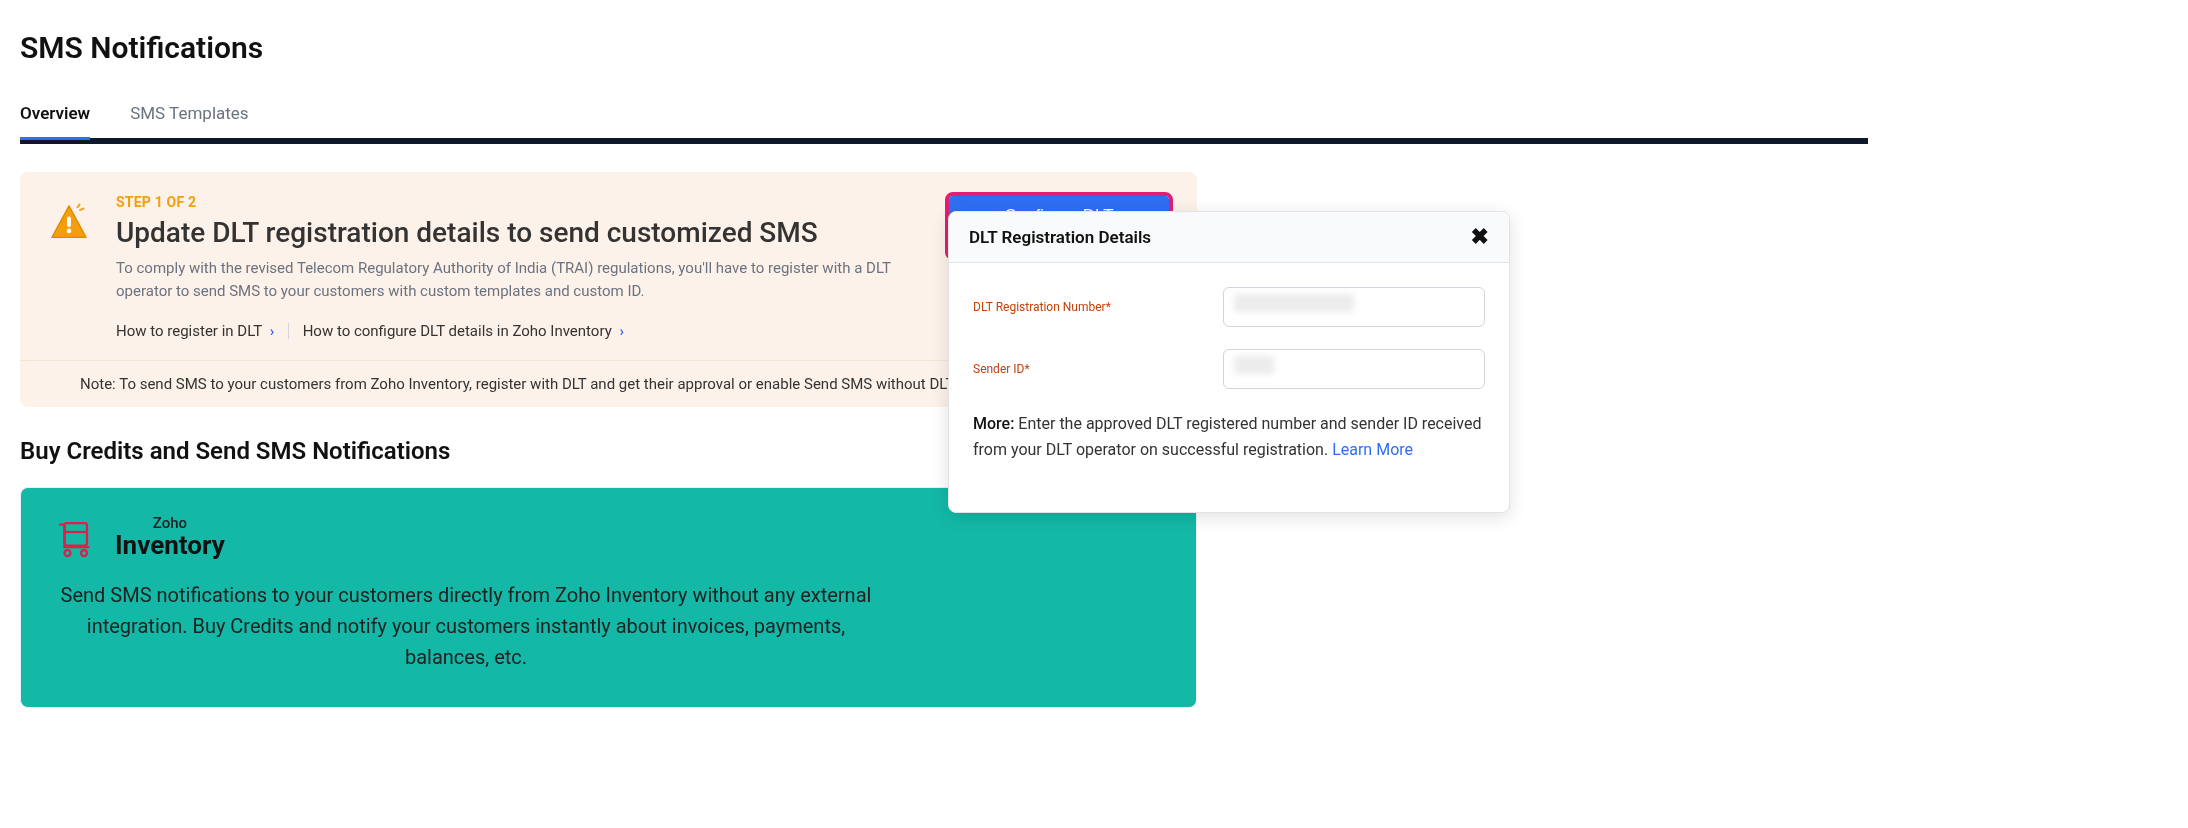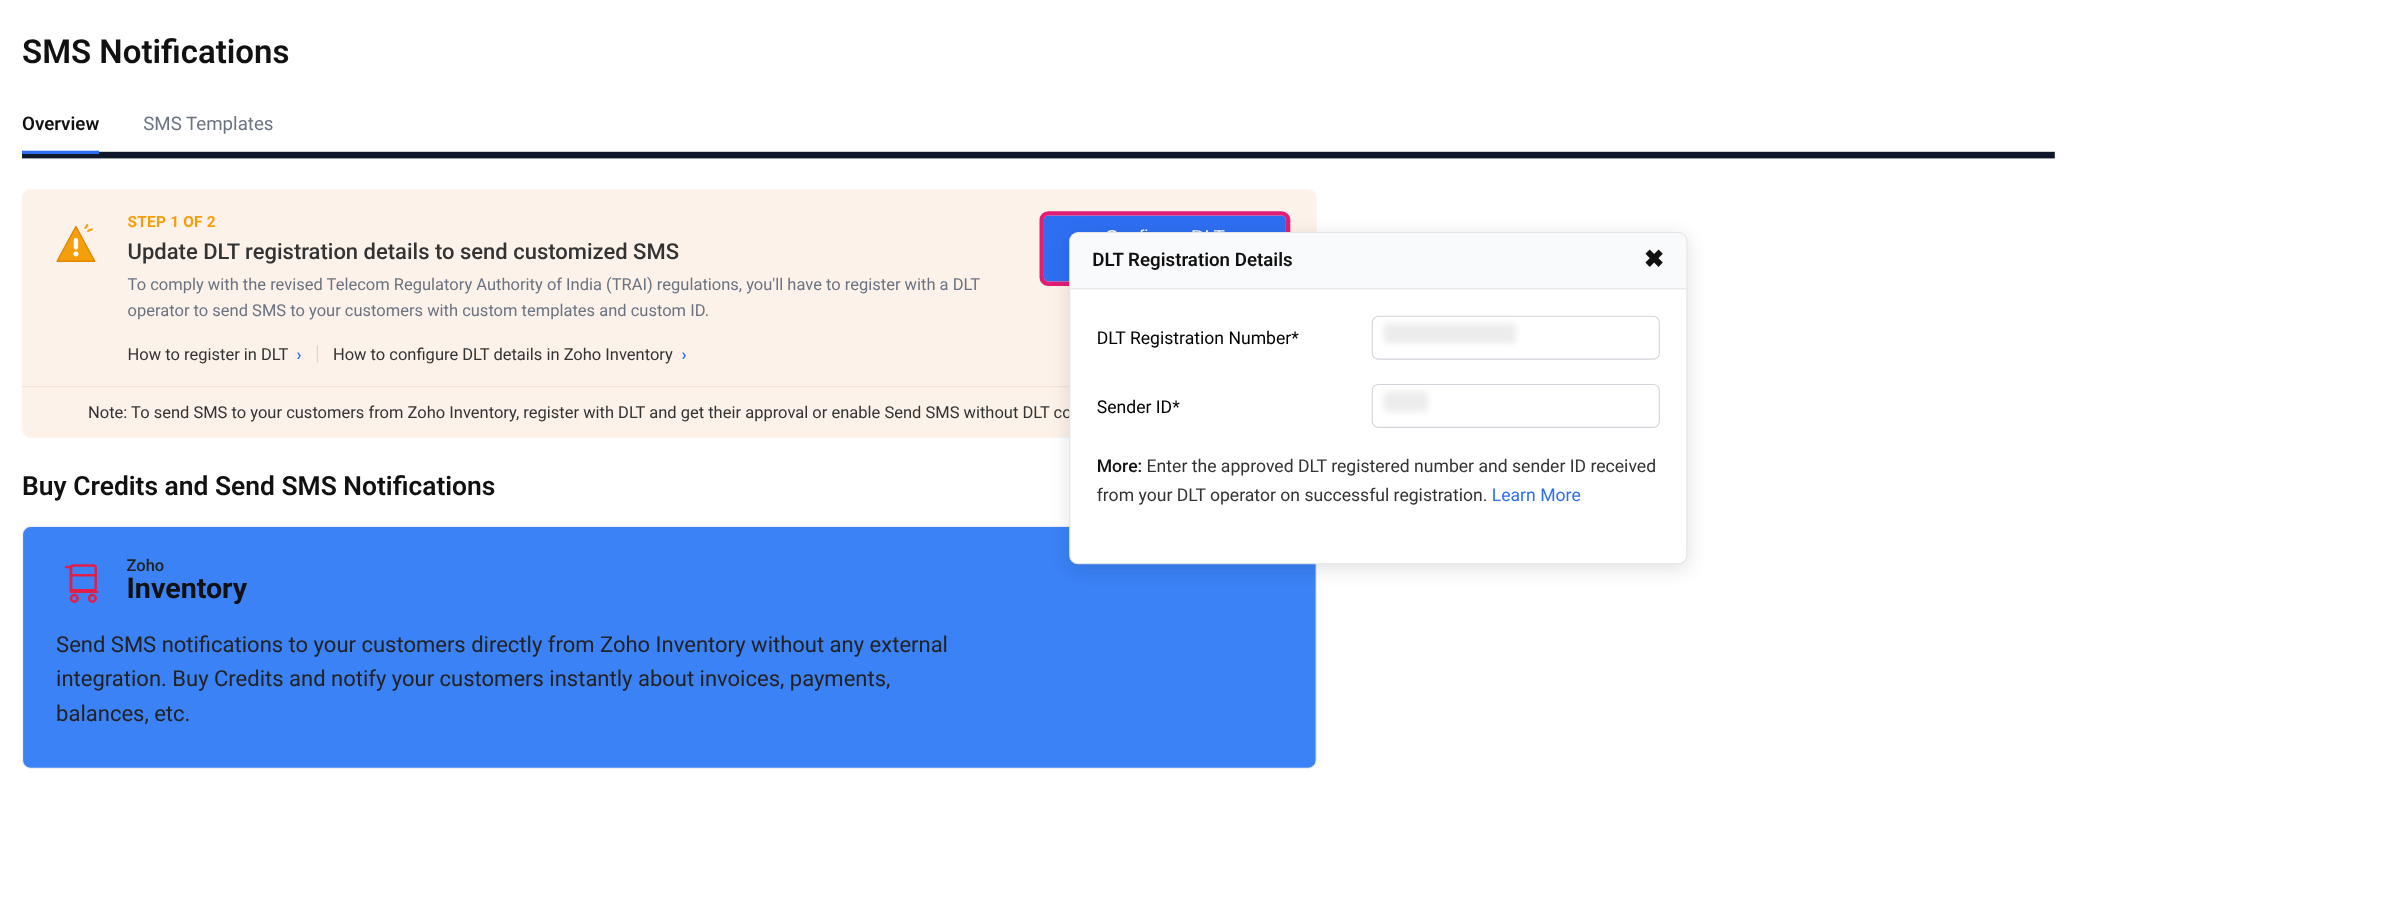--- a/index.html
+++ b/index.html
@@ -27,21 +27,21 @@
   .step-card {
     width: 1177px; background: #fdf2e9; border-radius: 8px;
     padding: 22px 28px 0 28px; margin-bottom: 30px;
   }
   .step-main { display: flex; gap: 24px; }
   .step-icon { width: 44px; flex-shrink: 0; padding-top: 8px; }
   .step-body { flex: 1 1 auto; }
   .step-pill {
     color: #f59e0b; font-weight: 700; font-size: 14px; letter-spacing: 0.2px;
   }
-  .step-title { font-size: 20px; font-weight: 500; color: #333; margin: 6px 0 8px 0; }
+  .step-title { font-size: 28px; font-weight: 500; color: #333; margin: 6px 0 8px 0; }
   .step-desc { color: #6b7280; font-size: 15px; line-height: 1.55; max-width: 840px; }
   .step-links { margin-top: 18px; padding-bottom: 20px; color: #111; font-size: 15px; }
   .step-link { color: #333; cursor: pointer; }
   .chev { color: #2e6ff2; font-weight: 700; margin: 0 6px 0 4px; }
   .vbar { display:inline-block; border-left:1px solid #d1d5db; height: 16px; vertical-align:-3px; margin: 0 10px 0 4px; }
 
   .step-cta {
     width: 220px; flex-shrink: 0; display: flex; justify-content: flex-end; align-items: flex-start;
     padding-top: 2px;
   }
@@ -52,44 +52,45 @@
   }
 
   .step-note {
     margin: 0 -28px; padding: 14px 28px 14px 60px; border-top: 1px solid #f3e4d4;
     color: #333; font-size: 15px;
   }
 
   .section-heading { font-size: 24px; font-weight: 600; margin: 8px 0 22px 0; }
 
   .sms-card {
-    width: 1177px; background: #3b82f6; border: 1px solid #eee; border-radius: 8px;
+    width: 1177px; background: #14b8a6; border: 1px solid #eee; border-radius: 8px;
     padding: 26px 30px 34px 30px;
+    text-align: center;
   }
   .brand-row { display: flex; align-items: center; gap: 16px; margin-bottom: 18px; }
   .brand-text .brand-small { font-size: 15px; font-weight: 500; color: #222; line-height: 1; }
   .brand-text .brand-big { font-size: 26px; font-weight: 700; color: #111; line-height: 1.1; }
   .sms-desc { color: #222; font-size: 20px; line-height: 1.55; max-width: 830px; }
 
   
   .modal {
-    position: absolute; top: 211px; left: 972px; width: 562px;
+    position: absolute; top: 211px; left: 948px; width: 562px;
     background: #fff; border: 1px solid #e4e4e7; border-radius: 8px;
     box-shadow: 0 4px 18px rgba(0,0,0,0.12);
     overflow: hidden;
   }
   .modal-header {
     background: #f9fafb; border-bottom: 1px solid #e4e4e7;
     padding: 14px 20px; display: flex; justify-content: space-between; align-items: center;
   }
   .modal-title { font-size: 17px; font-weight: 600; color: #111; }
   .modal-close { font-size: 22px; font-weight: 700; cursor: pointer; line-height: 1; }
   .modal-body { padding: 24px 24px 24px 24px; }
   .form-row { display: flex; align-items: center; margin-bottom: 22px; }
-  .form-label { width: 250px; color: #000000; font-size: 16px; }
+  .form-label { width: 250px; color: #c2410c; font-size: 12px; }
   .form-input {
     flex: 1 1 auto; height: 40px; border: 1px solid #d1d5db; border-radius: 6px;
     padding: 6px 10px; background:#fff;
   }
   .form-input .blur {
     display:inline-block; background:#ececec; border-radius:3px; height: 18px;
     filter: blur(3px);
   }
   .form-note { color: #333; font-size: 16px; line-height: 1.6; margin: 6px 0 26px 0; }
   .form-note .np { color:#111; font-weight:500;}

